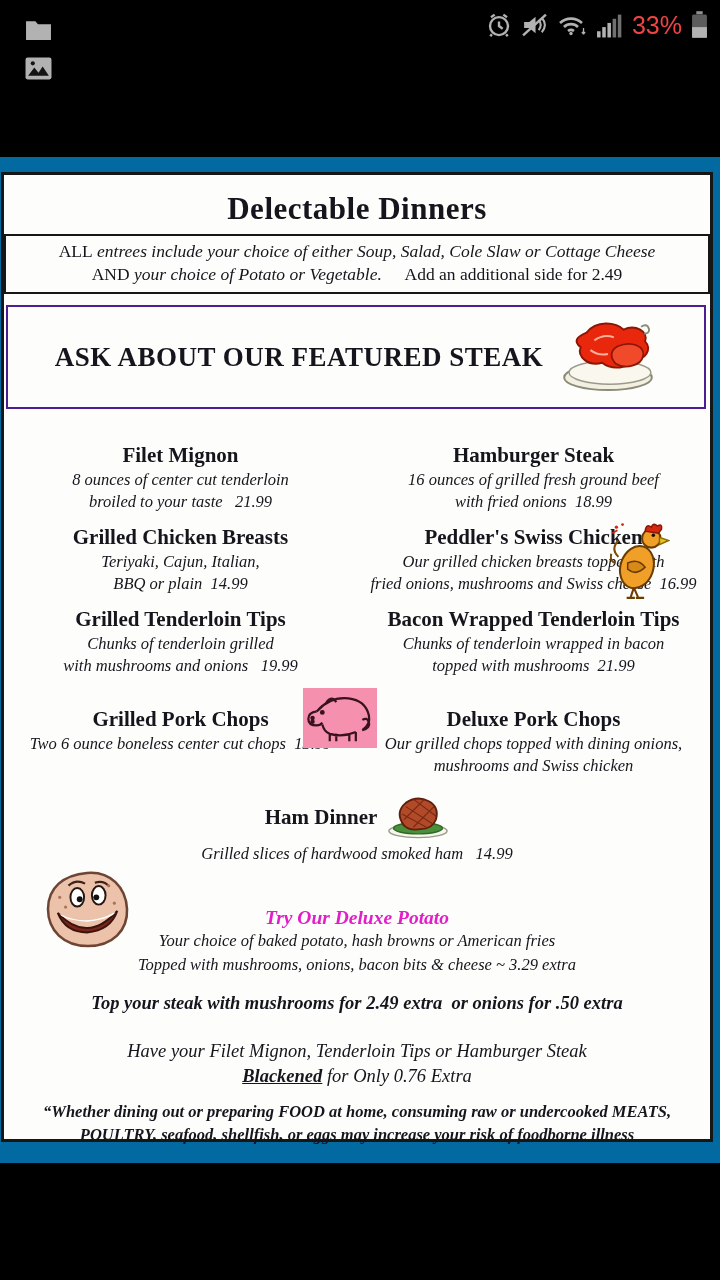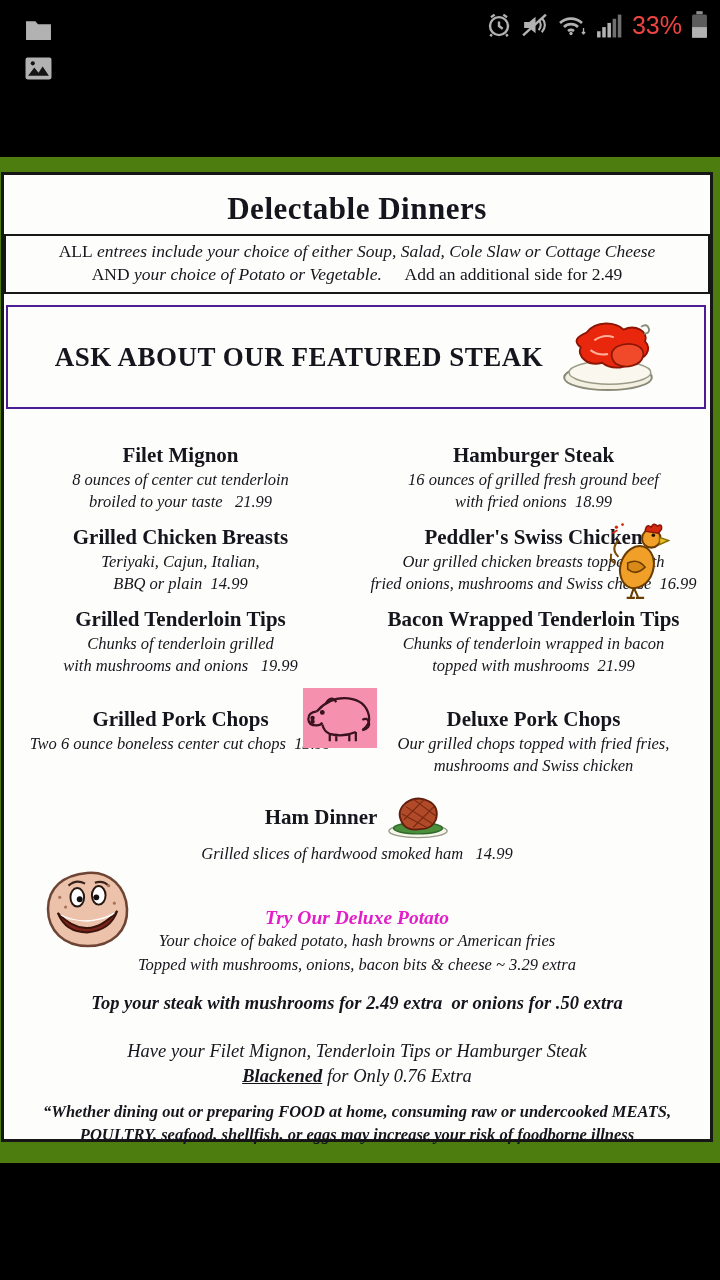--- a/index.html
+++ b/index.html
@@ -9,21 +9,21 @@
   
   .statusbar { position:absolute; top:0; left:0; width:720px; height:50px;
                display:flex; align-items:center; padding:0 12px; box-sizing:border-box; }
   .sb-left  { display:flex; align-items:center; gap:16px;flex-direction:column; }
   .sb-time  { font-family:"Liberation Sans", sans-serif; font-size:27px; color:#c9c9c9; }
   .sb-right { margin-left:auto; display:flex; align-items:center; gap:9px; }
   .sb-pct   { font-family:"Liberation Sans", sans-serif; font-size:25px; color:#ef4444; }
   .sb-ic svg { display:block; }
 
   
-  .paper { position:absolute; top:157px; left:0; width:720px; height:1006px; background:#4d7c0f; }
+  .paper { position:absolute; top:157px; left:0; width:720px; height:1006px; background:#0369a1; }
   .page  { position:absolute; top:15px; left:1px; width:712px; height:970px; box-sizing:border-box;
            border:3px solid #161616; background:#fdfdfb; color:#15151d; text-align:center; }
 
   .menu-title { font-size:31px; font-weight:bold; margin-top:16px; letter-spacing:0.5px; }
 
   .intro-box { border:2px solid #161616; margin-top:7px; padding:4px 2px 6px;
                font-size:17.5px; font-style:italic; line-height:1.32; }
   .rm { font-style:normal; }
   .sp { display:inline-block; width:14px; }
 
@@ -181,21 +181,21 @@
           <div class="item-name">Bacon Wrapped Tenderloin Tips</div>
           <div class="item-desc">Chunks of tenderloin wrapped in bacon</div>
           <div class="item-desc">topped with mushrooms  21.99</div>
         </div>
         <div class="cell">
           <div class="item-name" style="margin-top:18px;">Grilled Pork Chops</div>
           <div class="item-desc">Two 6 ounce boneless center cut chops  13.99</div>
         </div>
         <div class="cell">
           <div class="item-name" style="margin-top:18px;">Deluxe Pork Chops</div>
-          <div class="item-desc">Our grilled chops topped with fried fries,</div>
+          <div class="item-desc">Our grilled chops topped with dining onions,</div>
           <div class="item-desc">mushrooms and Swiss chicken</div>
         </div>
       </div>
 
       <div>
         <div class="ham-row">
           <span class="item-name">Ham Dinner</span>
           <span>
             <svg width="62" height="46" viewBox="0 0 66 48">
               <ellipse cx="33" cy="40" rx="31" ry="7" fill="#f6f6ec" stroke="#9a9a88" stroke-width="1.5"></ellipse>

